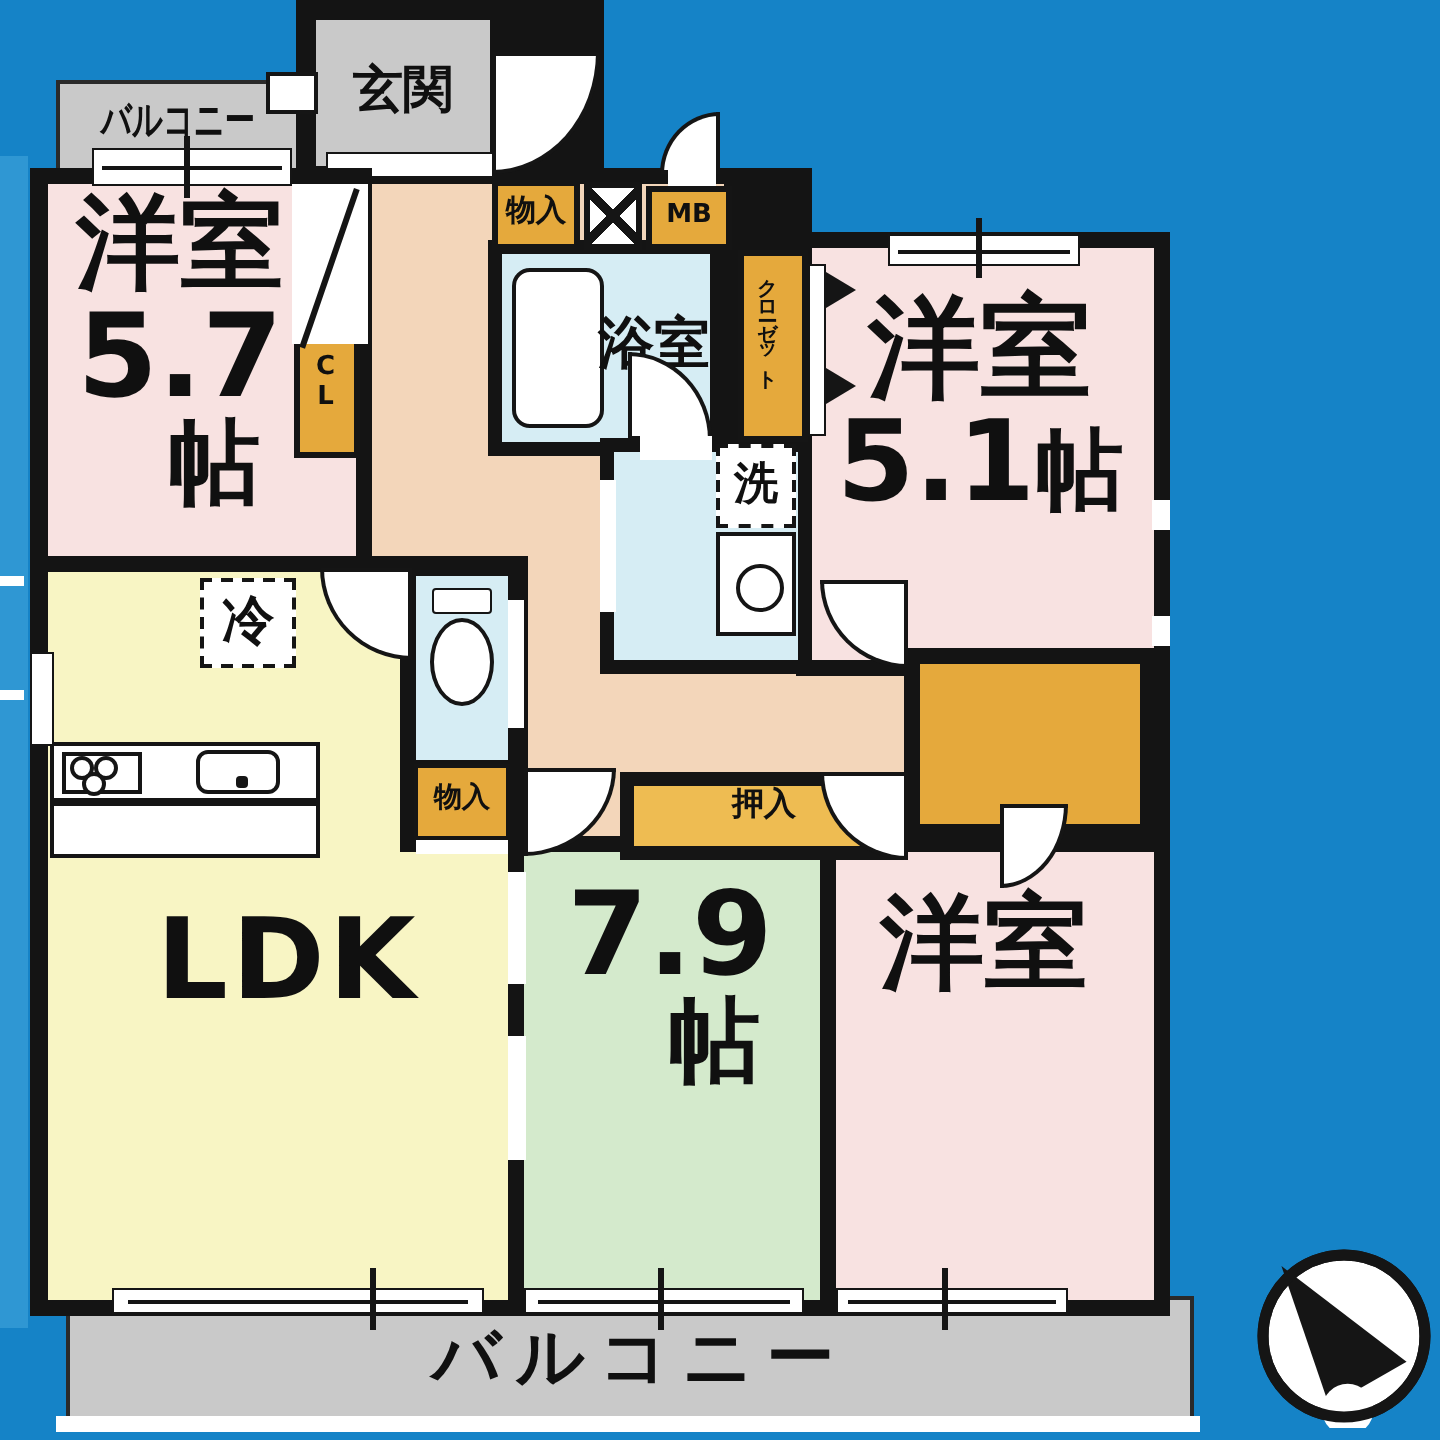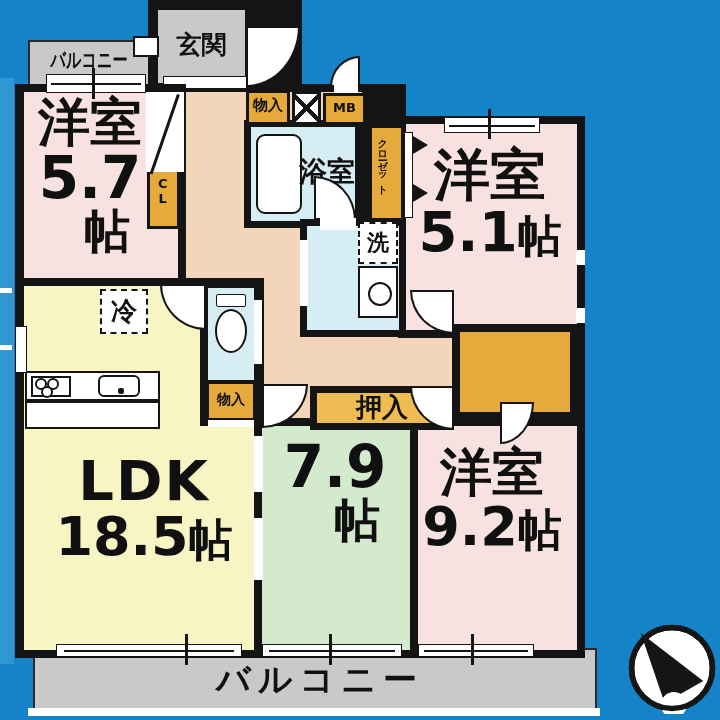--- a/index.html
+++ b/index.html
@@ -83,21 +83,21 @@
   <div class="abs obox" style="left:369px;top:125px;width:35px;height:96px"></div>
   <div class="abs lbl vtext" style="left:377px;top:132px;font-size:10px;letter-spacing:0">クローゼット</div>
   <div class="abs" style="left:404px;top:132px;width:9px;height:86px;background:#fff;border:1px solid #151515;box-sizing:border-box"></div>
   <div class="abs tri" style="left:413px;top:136px"></div>
   <div class="abs tri" style="left:413px;top:184px"></div>
 
   <div class="abs obox" style="left:147px;top:167px;width:33px;height:62px"></div>
   <div class="abs lbl vtext" style="left:156px;top:176px;font-size:13px">CL</div>
 
   <div class="abs" style="left:310px;top:386px;width:142px;height:44px;background:var(--oshiire_orange);border:7px solid #151515;box-sizing:border-box"></div>
-  <div class="abs lbl" style="left:310px;top:394px;width:144px;font-size:26px">押入</div>
+  <div class="abs lbl" style="left:310px;top:394px;width:144px;font-size:16px">押入</div>
 
   <div class="abs" style="left:25px;top:371px;width:135px;height:58px;background:#fff;border:2px solid #151515;box-sizing:border-box"></div>
   <div class="abs" style="left:27px;top:399px;width:131px;height:4px;background:#151515"></div>
   <div class="abs" style="left:31px;top:376px;width:40px;height:21px;background:#fff;border:2px solid #151515;box-sizing:border-box"></div>
   <div class="ring" style="left:35px;top:378px;width:8px;height:8px"></div>
   <div class="ring" style="left:47px;top:378px;width:8px;height:8px"></div>
   <div class="ring" style="left:41px;top:386px;width:8px;height:8px"></div>
   <div class="abs" style="left:98px;top:375px;width:42px;height:22px;background:#fff;border:2px solid #151515;border-radius:6px;box-sizing:border-box"></div>
   <div class="abs" style="left:118px;top:388px;width:6px;height:6px;background:#151515;border-radius:2px"></div>
   <div class="abs lbl" style="left:100px;top:289px;width:48px;height:45px;background:#fff;border:2px dashed #151515;box-sizing:border-box;font-size:26px;line-height:41px">冷</div>
@@ -148,31 +148,29 @@
     <div style="font-size:46px;margin-left:34px">帖</div>
   </div>
 
   <div class="abs lbl" style="left:396px;top:146px;width:188px">
     <div style="font-size:56px">洋室</div>
     <div style="font-size:56px"><span>5.1</span><span style="font-size:44px">帖</span></div>
   </div>
 
   <div class="abs lbl" style="left:28px;top:452px;width:232px">
     <div style="font-size:56px;letter-spacing:2px">LDK</div>
-    <div style="font-size:54px"><span>18.5</span><span style="font-size:44px">帖</span></div>
   </div>
 
   <div class="abs lbl" style="left:258px;top:438px;width:154px">
     <div style="font-size:58px">7.9</div>
     <div style="font-size:46px;margin-left:44px">帖</div>
   </div>
 
   <div class="abs lbl" style="left:402px;top:446px;width:180px">
     <div style="font-size:52px">洋室</div>
-    <div style="font-size:54px"><span>9.2</span><span style="font-size:44px">帖</span></div>
   </div>
 
   <svg class="abs" style="left:626px;top:622px" width="92" height="92" viewBox="0 0 100 100">
     <circle cx="50" cy="50" r="44" fill="#ffffff" stroke="#151515" stroke-width="6"></circle>
     <polygon points="16,12 84,64 42,88" fill="#151515"></polygon>
     <circle cx="52" cy="90" r="14" fill="#ffffff"></circle>
     <circle cx="50" cy="50" r="44" fill="none" stroke="#151515" stroke-width="6"></circle>
   </svg>
 
 </div>

